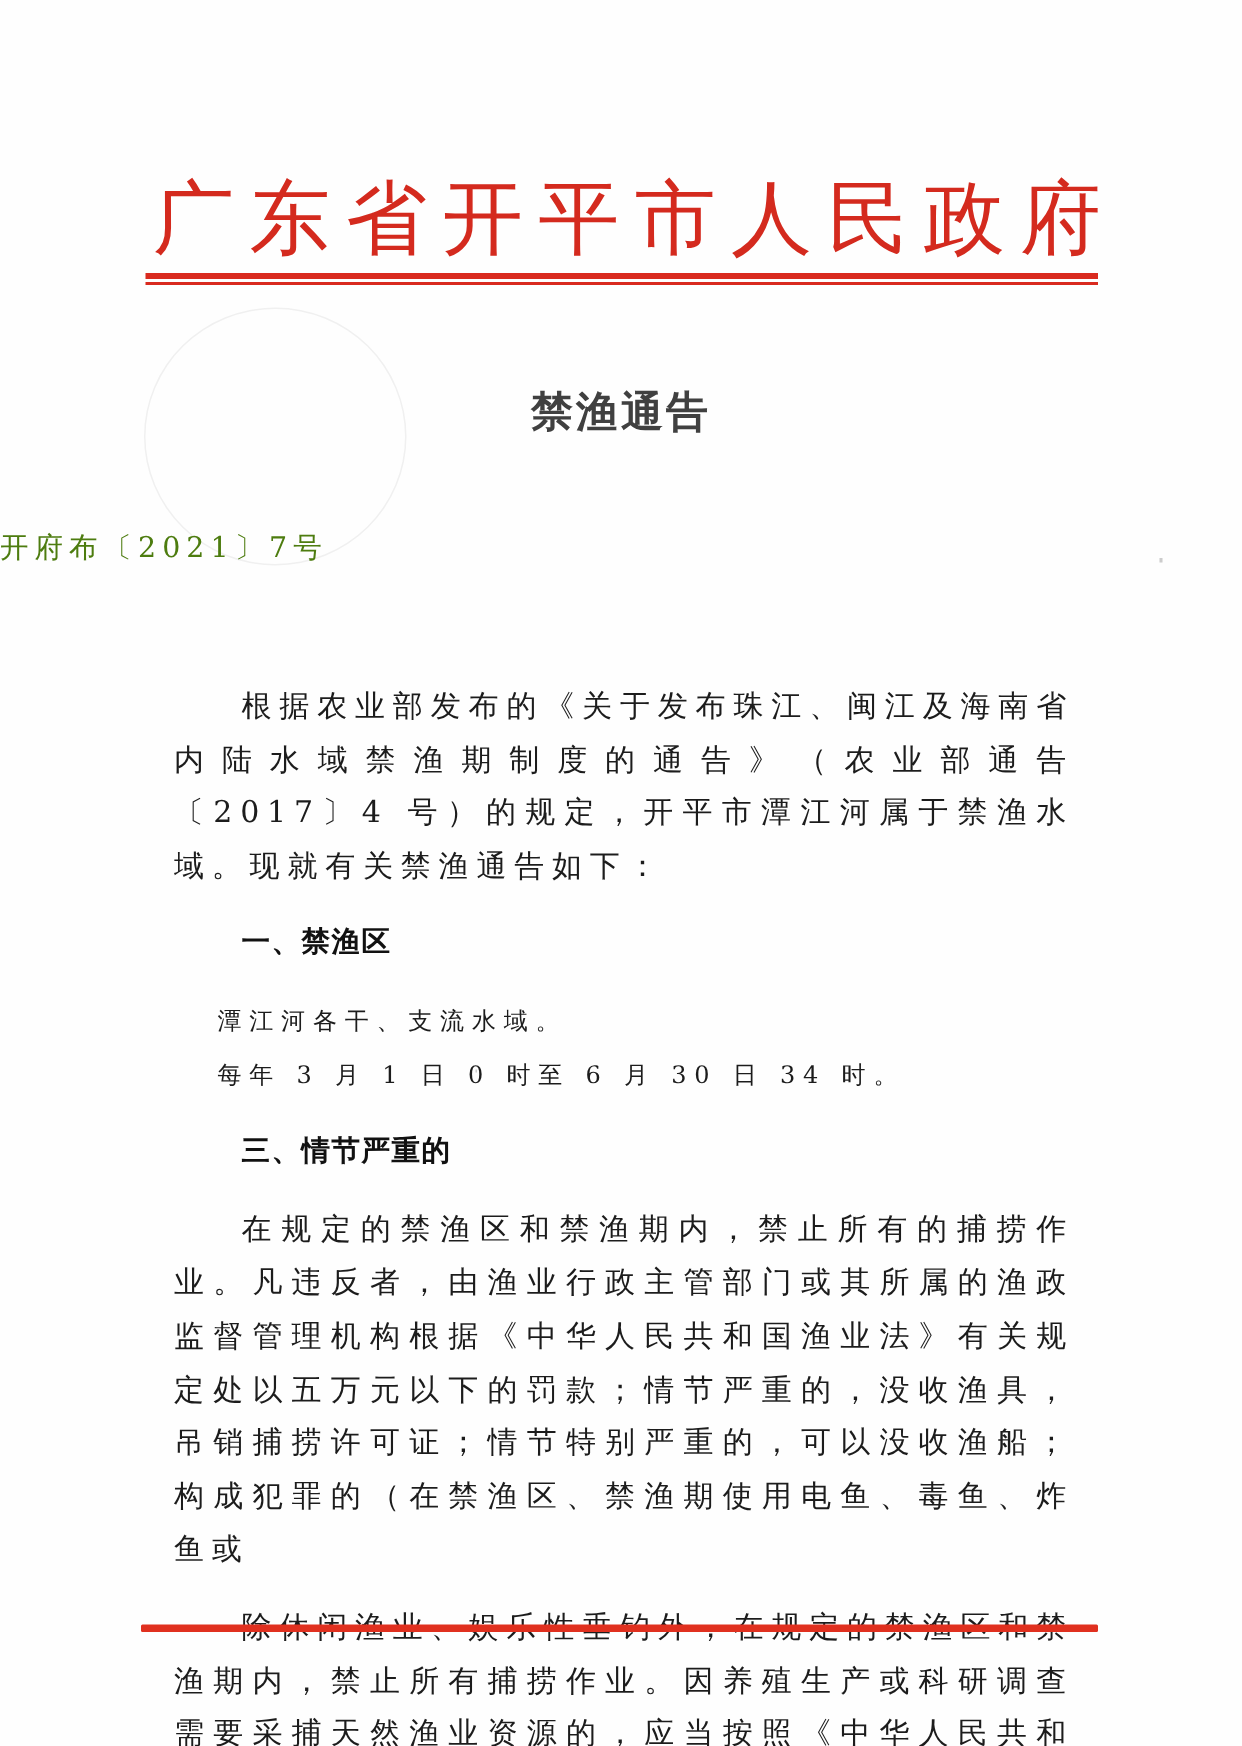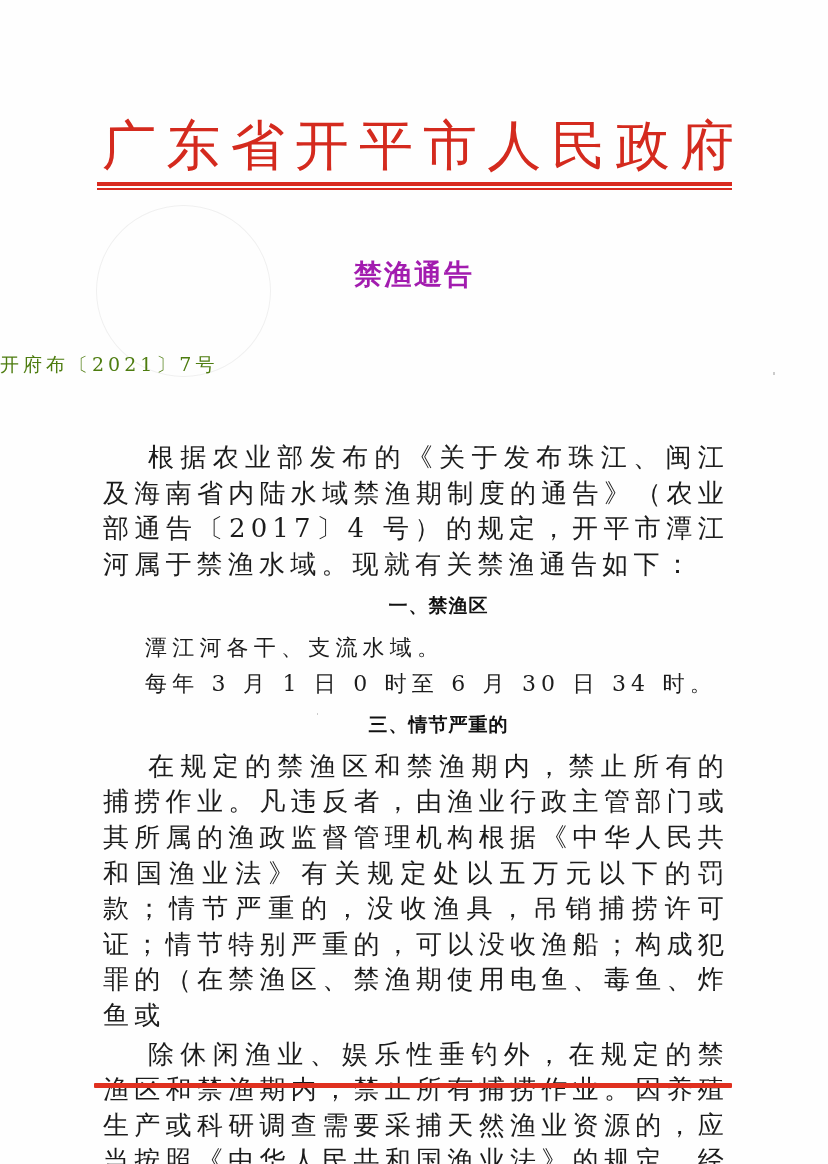--- a/index.html
+++ b/index.html
@@ -14,32 +14,32 @@
 
   .red-thick { position: absolute; left: 97px; width: 635px; top: 182px; height: 4px; background: #d92a1f; }
   .red-thin  { position: absolute; left: 97px; width: 635px; top: 188px; height: 1.5px; background: #d92a1f; }
   .red-bottom { position: absolute; left: 94px; width: 638px; top: 1083px; height: 5px; background: #e0301f; border-radius: 1px; }
 
   .seal-ghost { position: absolute; left: 96px; top: 205px; width: 175px; height: 172px;
                 border-radius: 50%; border: 1px solid #f0f0f0; box-sizing: border-box; }
 
   .doc-title { position: absolute; left: 0; width: 828px; top: 256px; text-align: center;
                font-family: "DejaVu Sans", sans-serif; font-weight: bold; font-size: 28px;
-               letter-spacing: 2px; color: #a21caf; }
+               letter-spacing: 2px; color: #404040; }
 
   .doc-number { position: absolute; left: 0; width: 828px; top: 352px; text-align: left;
                 font-size: 19px; letter-spacing: 4px; color: #4d7c0f; }
 
   .body-text { position: absolute; left: 100px; top: 437px; width: 632px; }
-  .para { font-size: 26px; line-height: 35.6px; letter-spacing: 5.2px; text-align: justify;
-          margin: 3px; color: #1c1c1c; }
+  .para { font-size: 20px; line-height: 35.6px; letter-spacing: 5.2px; text-align: justify;
+          margin: 16px; color: #1c1c1c; }
   .para.indent { text-indent: 45px; }
   .heading { font-family: "DejaVu Sans", sans-serif; font-weight: bold; font-size: 19px;
-             line-height: 35.6px; letter-spacing: 1px; margin: 6px; padding-left: 45px; color: #111; text-align: center; }
-  .sub { font-size: 22px; line-height: 35.6px; letter-spacing: 5.2px; margin: 0; padding-left: 45px; color: #1c1c1c; }
+             line-height: 35.6px; letter-spacing: 1px; margin: 16px; padding-left: 45px; color: #111; }
+  .sub { font-size: 16px; line-height: 35.6px; letter-spacing: 5.2px; margin: 0; padding-left: 45px; color: #1c1c1c; }
 
   .speck { position: absolute; width: 2px; height: 3px; background: #999; opacity: .5; }
 </style>
 </head>
 <body>
 
 <div class="page">
 
   <div class="masthead">
     <span>广</span>

